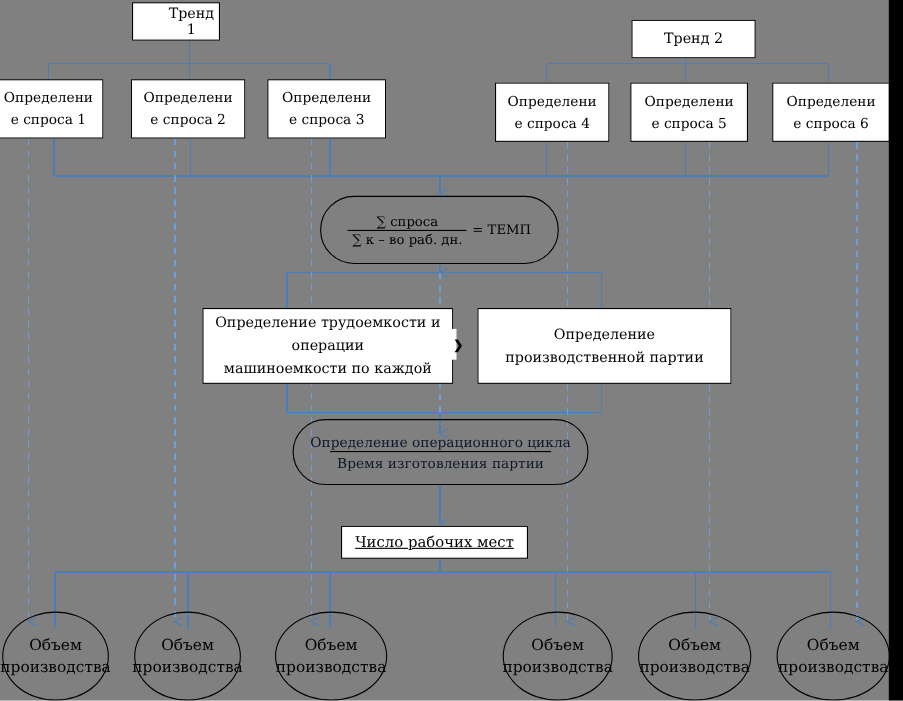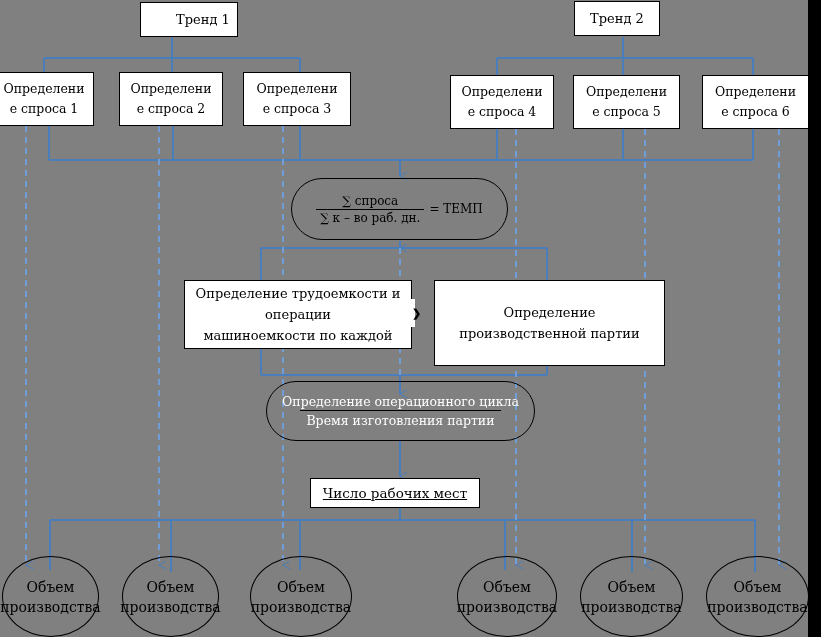--- a/index.html
+++ b/index.html
@@ -100,21 +100,21 @@
   .eq {
     white-space: nowrap;
   }
   
   .cycle {
     display: flex;
     flex-direction: column;
     align-items: center;
     justify-content: center;
     font-size: 12.5px;
-    color: #ffffff;
+    color: #0f172a;
   }
   .cycle .top {
     padding: 0 6px 1px 6px;
     white-space: nowrap;
   }
   .cycle .bot {
     border-top: 1px solid #000000;
     padding: 2px 6px 0 6px;
     white-space: nowrap;
   }
@@ -192,24 +192,24 @@
       <path d="M26,126 L26,565" marker-end="url(#ah)"></path>
       <path d="M159,126 L159,565" marker-end="url(#ah)"></path>
       <path d="M283,126 L283,565" marker-end="url(#ah)"></path>
       <path d="M516,129 L516,565" marker-end="url(#ah)"></path>
       <path d="M645,129 L645,565" marker-end="url(#ah)"></path>
       <path d="M779,129 L779,565" marker-end="url(#ah)"></path>
       <path d="M400,248 L400,380"></path>
     </g>
   </svg>
 
-  <div class="node rect rect-title" style="left:140px; top:2px; width:98px; height:35px;padding-left:28px;">
+  <div class="node rect rect-title" style="left:120px; top:2px; width:80px; height:35px;padding-left:28px;">
     <span>Тренд 1</span>
   </div>
-  <div class="node rect rect-title" style="left:574px; top:1px; width:86px; height:35px;">
+  <div class="node rect rect-title" style="left:574px; top:18px; width:113px; height:35px;">
     <span>Тренд 2</span>
   </div>
 
   <div class="node rect rect-demand" style="left:-6px; top:72px; width:100px; height:54px;">
     <div>
       <div>Определени</div>
       <div>е спроса 1</div>
     </div>
   </div>
   <div class="node rect rect-demand" style="left:119px; top:72px; width:104px; height:54px;">
@@ -257,21 +257,21 @@
     <div>
       <div>Определение трудоемкости и</div>
       <div>операции</div>
       <div>машиноемкости по каждой</div>
     </div>
   </div>
 
   <div class="node arrow-box" style="left:393px; top:299px; width:22px; height:28px;"></div>
   <span class="tiny-chevron" style="left:412px; top:308px;">❯</span>
 
-  <div class="node rect rect-wide" style="left:434px; top:280px; width:231px; height:86px;align-items:center;">
+  <div class="node rect rect-wide" style="left:434px; top:280px; width:231px; height:69px;align-items:center;">
     <div>
       <div>Определение</div>
       <div>производственной партии</div>
     </div>
   </div>
 
   <div class="node stadium" style="left:266px; top:381px; width:269px; height:60px;">
     <div class="cycle">
       <span class="top">Определение операционного цикла</span>
       <span class="bot">Время изготовления партии</span>

